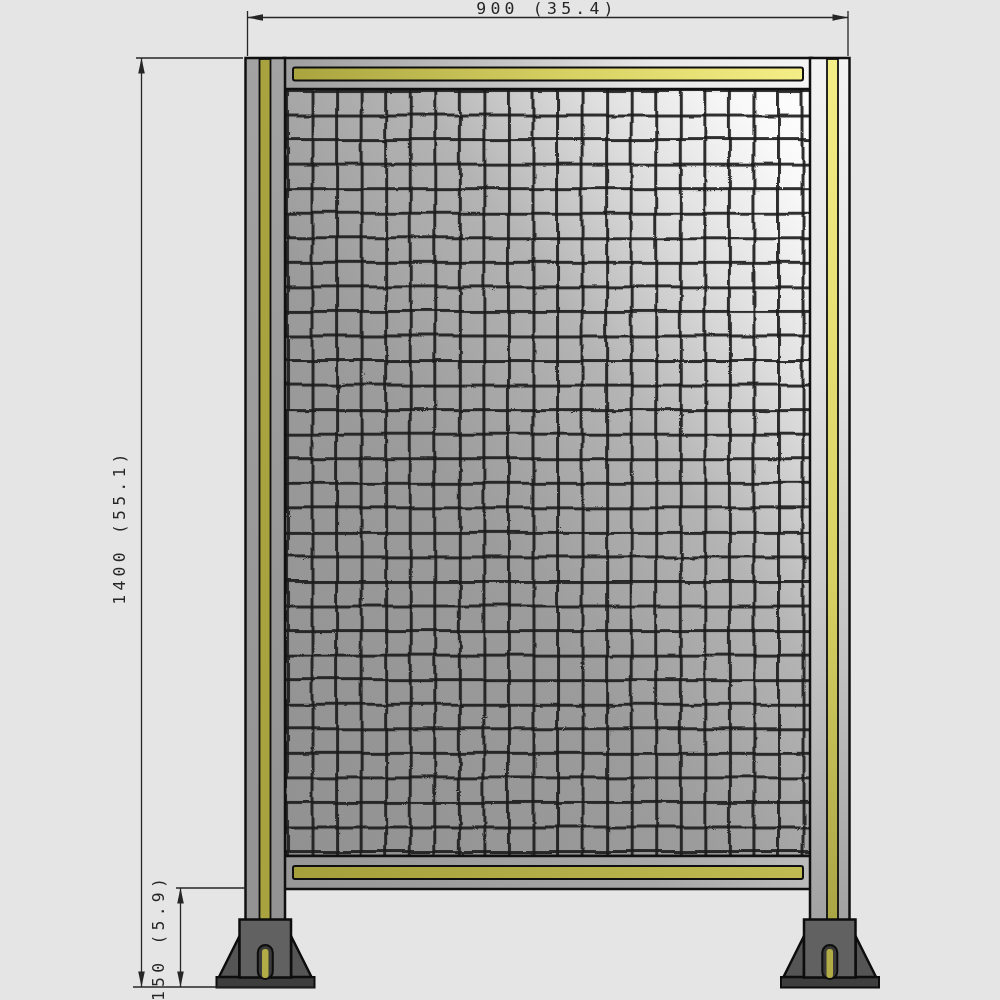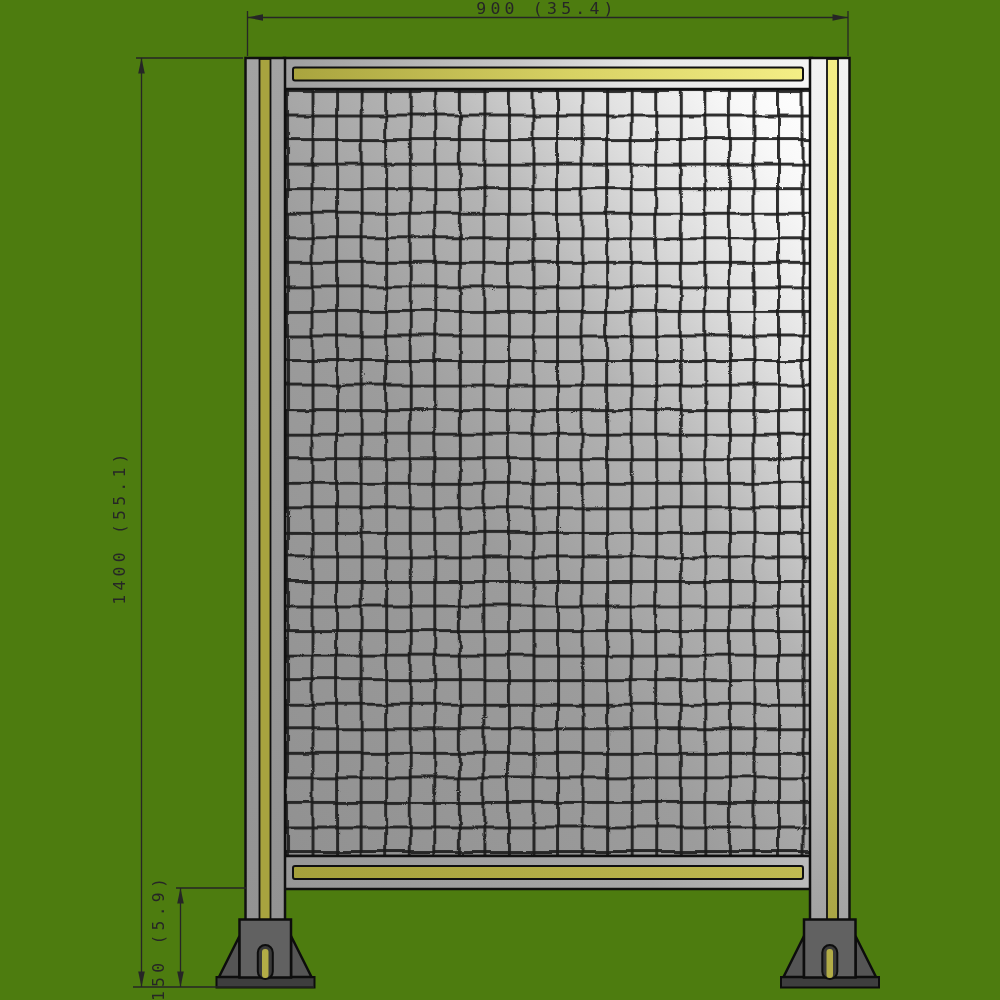--- a/index.html
+++ b/index.html
@@ -7,21 +7,21 @@
     padding: 0;
     background: #ffffff;
     width: 1000px;
     height: 1000px;
     overflow: hidden;
   }
   .canvas {
     position: relative;
     width: 1000px;
     height: 1000px;
-    background: #4d7c0f;
+    background: #e5e5e5;
   }
   svg { display: block; }
   .dim-text {
     font-family: "DejaVu Sans Mono", "Liberation Mono", monospace;
     font-size: 16.5px;
     letter-spacing: 4.2px;
     fill: #262626;
   }
   .dim-line { stroke: #262626; stroke-width: 1.3; fill: none; }
   .dim-arrow { fill: #262626; stroke: none; }

